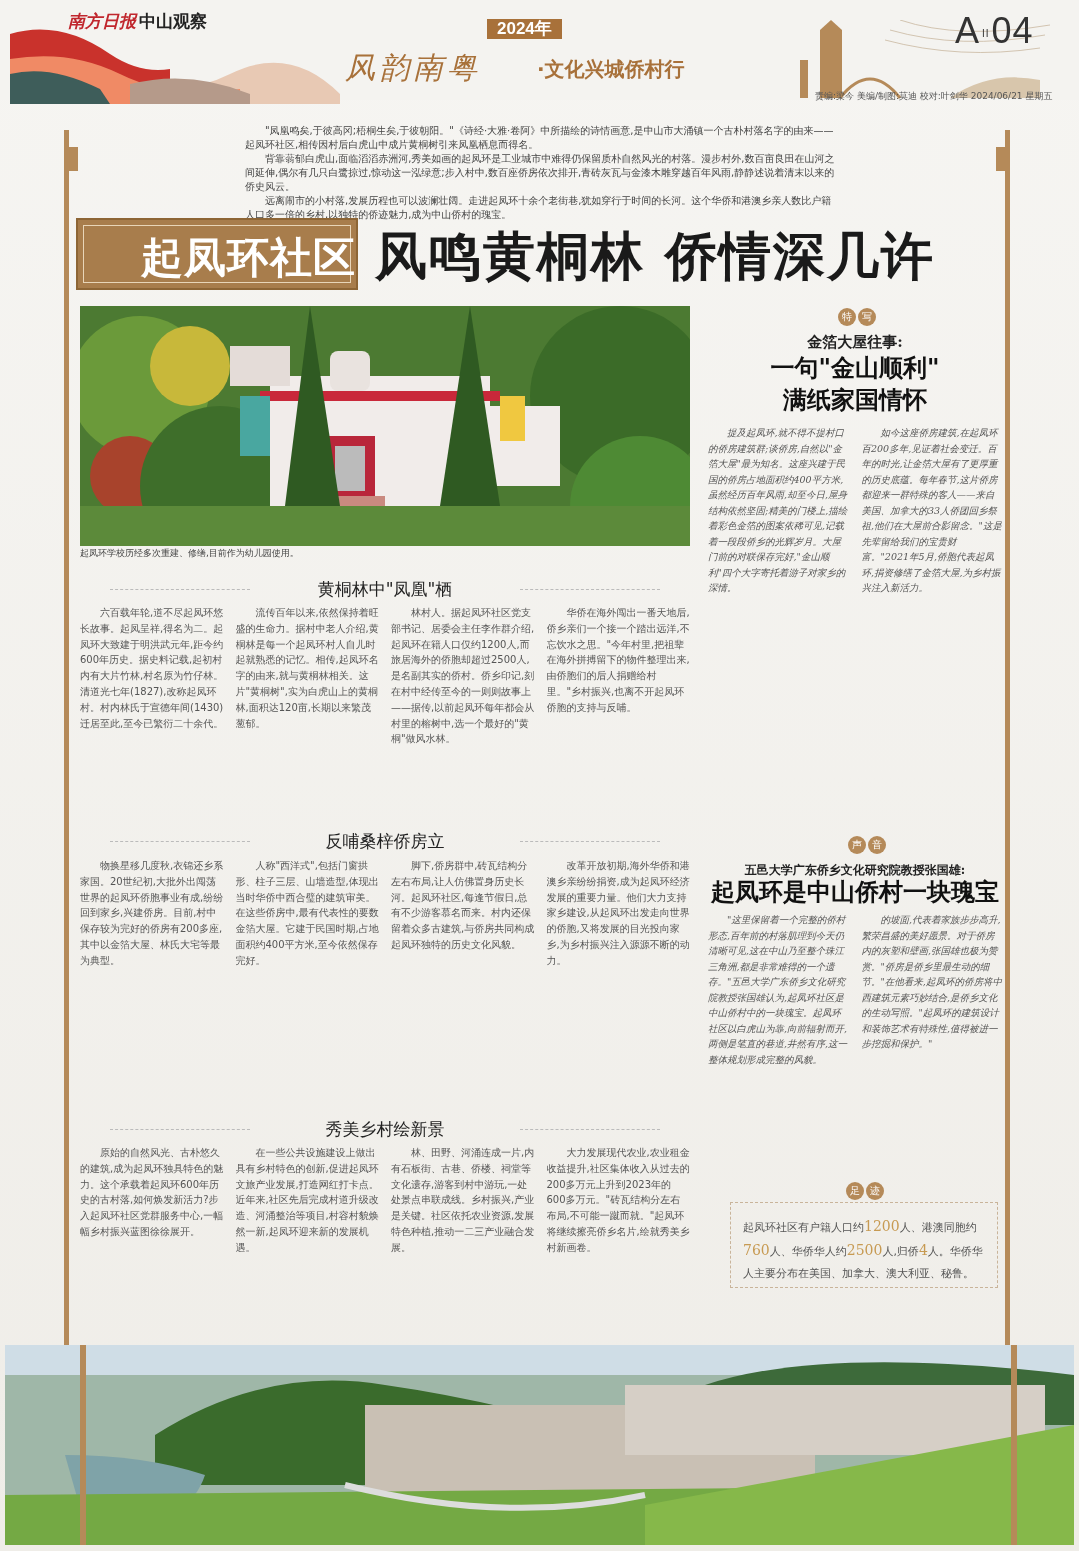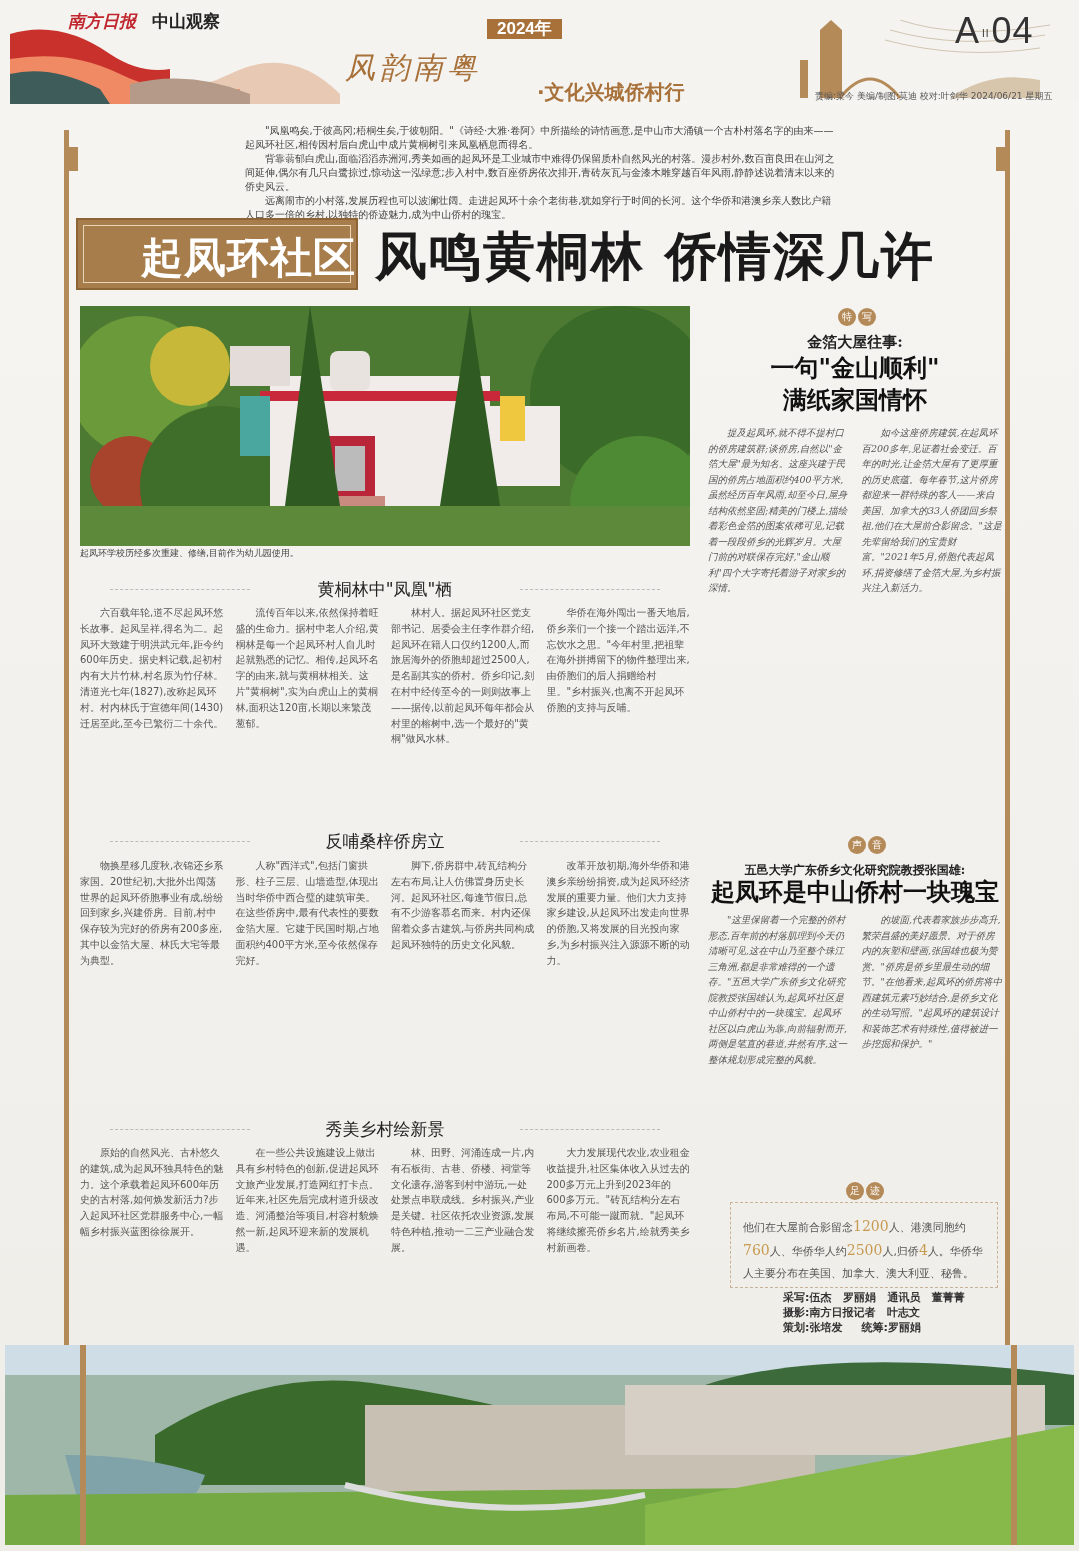--- a/index.html
+++ b/index.html
@@ -2,24 +2,24 @@
 <html><head>
 <meta charset="utf-8">
 <style>
   * { box-sizing: border-box; margin: 0; padding: 0; }
   body { width: 1079px; height: 1551px; background: #f2f0ec; font-family: "DejaVu Serif", serif; color: #333; overflow: hidden; position: relative; }
   .page { position: absolute; inset: 0; background: linear-gradient(180deg,#f6f5f2 0%,#efede8 100%); }
   
   .header { position: absolute; left: 0; top: 0; width: 1079px; height: 100px; background: #f4f3f0; }
   .wave { position: absolute; left: 10px; top: 14px; width: 330px; height: 90px; }
   .brand { position: absolute; left: 68px; top: 10px; font-size: 17px; font-weight: bold; color: #222; }
-  .brand .np { color: #c0262d; font-style: italic; margin-right: 16px; }
+  .brand .np { color: #c0262d; font-style: italic; margin-right: 3px; }
   .year-badge { position: absolute; left: 487px; top: 19px; background: #a8713a; color: #fff; font-family: "Liberation Sans", sans-serif; font-weight: bold; font-size: 17px; padding: 0 10px; line-height: 20px; }
   .series-title { position: absolute; left: 345px; top: 48px; font-size: 30px; color: #a8713a; font-style: italic; letter-spacing: 4px; }
-  .series-sub { position: absolute; left: 537px; top: 56px; font-size: 20px; color: #a8713a; font-weight: bold; font-family: "DejaVu Sans", sans-serif; margin-top: 23px; }
+  .series-sub { position: absolute; left: 537px; top: 56px; font-size: 20px; color: #a8713a; font-weight: bold; font-family: "DejaVu Sans", sans-serif; }
   .page-no { position: absolute; left: 955px; top: 10px; font-family: "Liberation Sans", sans-serif; font-size: 36px; color: #333; letter-spacing: 1px; }
   .page-no small { font-size: 10px; vertical-align: middle; margin: 0 2px; }
   .credits-top { position: absolute; left: 815px; top: 100px; font-size: 9px; color: #555; font-family: "DejaVu Sans", sans-serif; white-space: nowrap; }
   .landmark { position: absolute; left: 780px; top: 20px; width: 270px; height: 80px; }
   
   .frame { position: absolute; left: 64px; top: 130px; width: 946px; height: 1220px; border-left: 5px solid #b58a59; border-right: 5px solid #b58a59; }
   .lede { position: absolute; left: 245px; top: 124px; width: 590px; font-size: 10px; line-height: 14px; color: #444; font-family: "DejaVu Sans", sans-serif; }
   .lede p { text-indent: 2em; }
   .tab-l, .tab-r { position: absolute; top: 147px; width: 14px; height: 24px; background: #b58a59; }
   .tab-l { left: 64px; } .tab-r { left: 996px; }
@@ -203,28 +203,23 @@
     <div class="col">
         <p>的坡面,代表着家族步步高升,繁荣昌盛的美好愿景。对于侨房内的灰塑和壁画,张国雄也极为赞赏。"侨房是侨乡里最生动的细节。"在他看来,起凤环的侨房将中西建筑元素巧妙结合,是侨乡文化的生动写照。"起凤环的建筑设计和装饰艺术有特殊性,值得被进一步挖掘和保护。"</p>
       </div>
   </div>
 
   <div class="badge-pair" style="left:846px;top:1182px">
     <span>足</span>
       <span>迹</span>
   </div>
   <div class="footprint">
-    <span>他们在大屋前合影留念</span><span class="num">1200</span><span>人、港澳同胞约</span><span class="num">760</span><span>人、华侨华人约</span><span class="num">2500</span><span>人,归侨</span><span class="num">4</span><span>人。华侨华人主要分布在美国、加拿大、澳大利亚、秘鲁。</span>
-  </div>
-
-  <div class="byline">
-    <div>采写:伍杰   罗丽娟   通讯员   董菁菁</div>
-    <div>摄影:南方日报记者   叶志文</div>
-    <div>策划:张培发     统筹:罗丽娟</div>
-  </div>
+    <span>起凤环社区有户籍人口约</span><span class="num">1200</span><span>人、港澳同胞约</span><span class="num">760</span><span>人、华侨华人约</span><span class="num">2500</span><span>人,归侨</span><span class="num">4</span><span>人。华侨华人主要分布在美国、加拿大、澳大利亚、秘鲁。</span>
+  </div>
+
 
   <div class="pano">
     <svg width="1069" height="200" viewBox="0 0 1069 200">
       <rect width="1069" height="200" fill="#cfdde6"></rect>
       <rect y="30" width="1069" height="170" fill="#9fb7a8"></rect>
       <path d="M700 40 Q820 0 1069 30 L1069 80 L700 80Z" fill="#3d6a3a"></path>
       <path d="M150 90 Q260 20 380 40 Q520 60 660 110 L650 140 L150 140Z" fill="#3a6b2c"></path>
       <rect x="360" y="60" width="450" height="90" fill="#c9c0b4"></rect>
       <rect x="620" y="40" width="420" height="70" fill="#d6cfc6"></rect>
       <path d="M60 110 Q140 110 200 130 Q180 190 80 180 Z" fill="#7fa3a8"></path>

